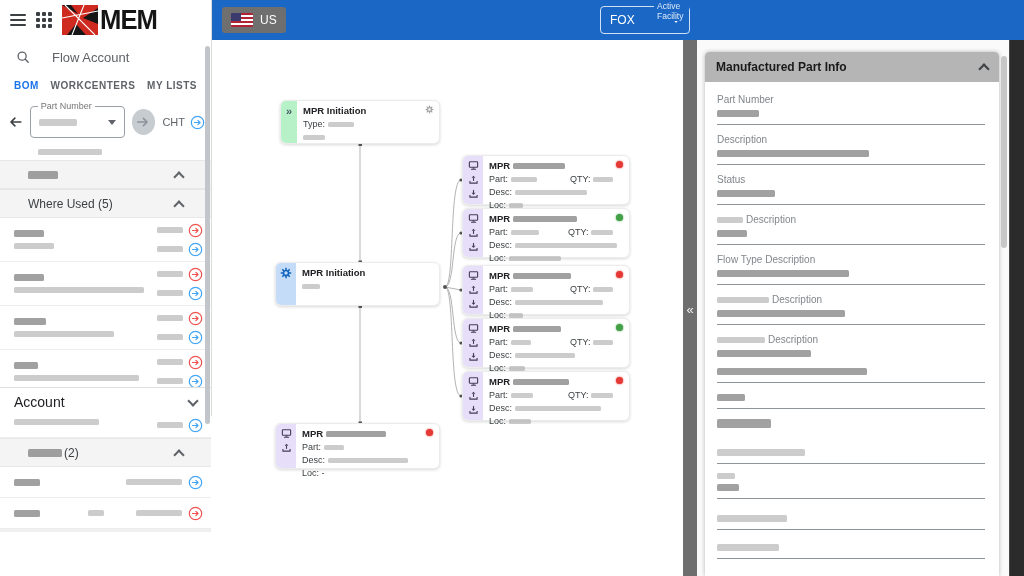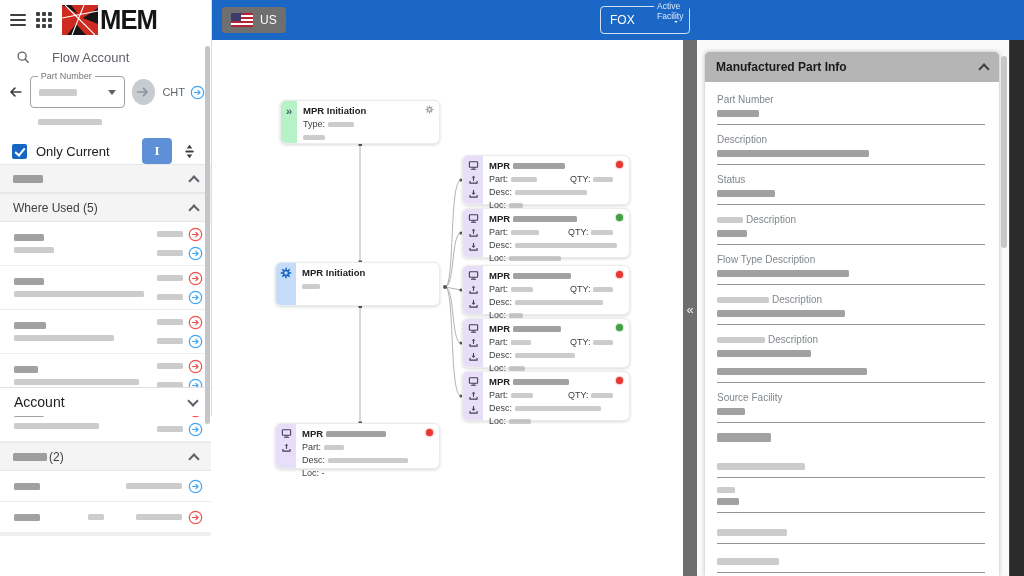--- a/index.html
+++ b/index.html
@@ -50,21 +50,21 @@
          cursor:pointer; }
   .cbx:after { content:""; position:absolute; left:5px; top:2px; width:4px; height:8px;
          border-right:2px solid #fff; border-bottom:2px solid #fff; transform:rotate(40deg); }
   .cbx-label { margin-left:9px; font-size:13px; color:#202124; flex:1; }
   .ibtn { width:30px; height:26px; background:#5d90d6; border-radius:4px; color:#fff;
           display:flex; align-items:center; justify-content:center;
           font-family:"Liberation Serif", serif; font-size:13px; font-weight:700; cursor:pointer; }
   .split-btn { margin:0 6px 0 10px; color:#3c4043; cursor:pointer; display:flex; }
   .sec-h { height:29px; background:#f4f4f4; border-top:1px solid #e7e7e7;
            border-bottom:1px solid #e7e7e7; display:flex; align-items:center;
-           justify-content:space-between; padding:0 13px; font-size:12px; color:#3c4043;
+           justify-content:space-between; padding:0 28px; font-size:12px; color:#3c4043;
            cursor:pointer; }
   .sec-h:first-of-type { margin-top:8px; }
   .wu-item { height:44px; border-bottom:1px solid #ededed; display:flex;
              justify-content:space-between; padding:6px 8px 6px 14px; cursor:pointer; }
   .wu-left { display:flex; flex-direction:column; justify-content:center; gap:6px; }
   .wu-right { display:flex; flex-direction:column; justify-content:center; gap:4px;
               align-items:flex-end; }
   .wu-right .r { display:flex; align-items:center; gap:5px; }
   .g2-item { height:31px; border-bottom:1px solid #ededed; display:flex; align-items:center;
              padding:0 8px 0 14px; cursor:pointer; }
@@ -224,20 +224,25 @@
       </div>
     </div>
 
     <div class="search-row">
       <svg class="ic" width="14" height="14">
           <use href="#i-search"></use>
         </svg>
       <span>Flow Account</span>
     </div>
 
+    <div class="tabs">
+      <span class="tab active">BOM</span>
+      <span class="tab">WORKCENTERS</span>
+      <span class="tab">MY LISTS</span>
+    </div>
 
     <div class="part-row">
       <svg class="ic" width="16" height="16" style="color:#3c4043">
           <use href="#i-arrow-left"></use>
         </svg>
       <div class="pn-box">
         <span class="flabel">Part Number</span>
         <span class="rd" style="width:38px;height:7px"></span>
         <span class="caret"></span>
       </div>
@@ -250,30 +255,20 @@
         <span>CHT</span>
         <svg class="ic" width="15" height="15" style="color:#42a5f5">
             <use href="#i-carrow"></use>
           </svg>
       </div>
     </div>
     <div class="under-note">
       <span class="rd" style="width:64px;height:6px"></span>
     </div>
 
-    <div class="current-row">
-      <div class="cbx"></div>
-      <span class="cbx-label">Only Current</span>
-      <div class="ibtn">I</div>
-      <span class="split-btn">
-        <svg class="ic" width="15" height="15">
-            <use href="#i-split"></use>
-          </svg>
-      </span>
-    </div>
 
     <div class="sec-h">
       <span class="rd dk" style="width:30px;height:8px"></span>
       <span class="chev"></span>
     </div>
     <div class="sec-h" style="margin-top:0">
       <span>Where Used (5)</span>
       <span class="chev"></span>
     </div>
 
@@ -675,21 +670,20 @@
             </div>
           <div class="val">
               <span class="rd dk" style="width:94px;height:7px"></span>
             </div>
           <div class="val" style="margin-top:7px">
               <span class="rd dk" style="width:150px;height:7px"></span>
             </div>
           <div class="ul"></div>
         </div>
         <div class="fld">
-          <div class="lab">Source Facility</div>
           <div class="val">
               <span class="rd dk" style="width:28px;height:7px"></span>
             </div>
           <div class="ul"></div>
         </div>
         <div class="fld" style="margin-top:4px">
           <div class="val">
               <span class="rd dk" style="width:54px;height:9px"></span>
             </div>
         </div>

